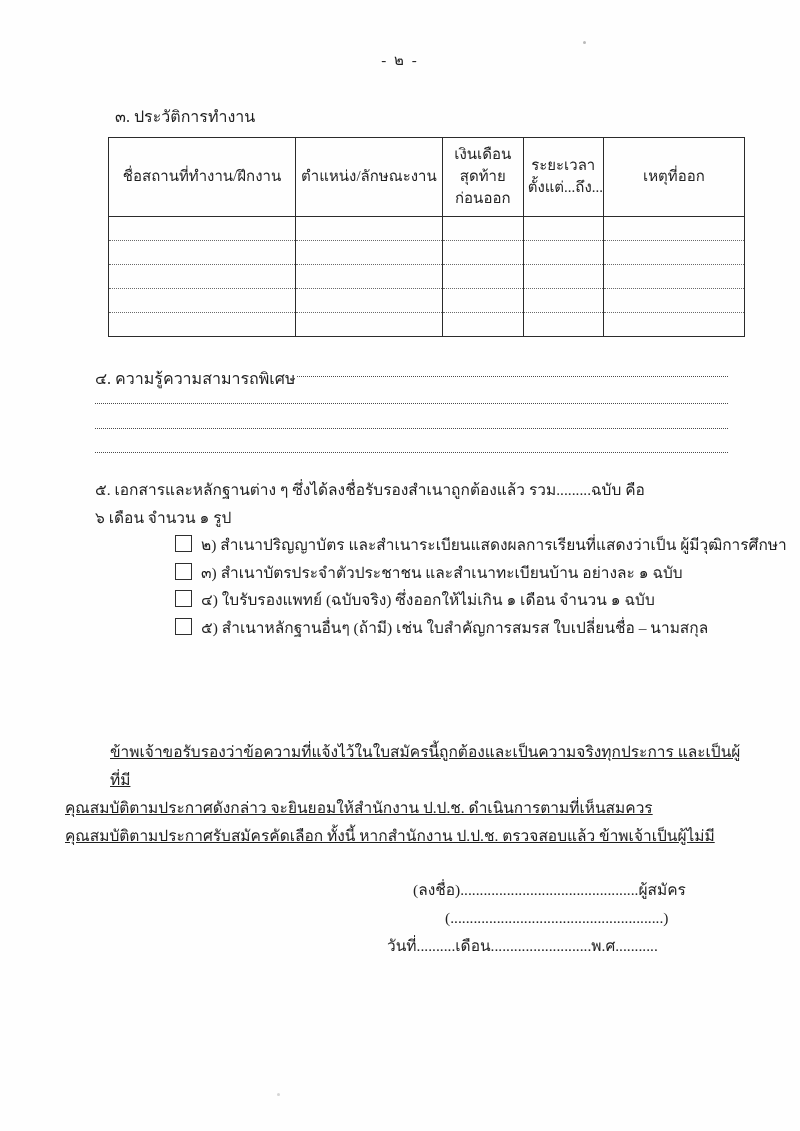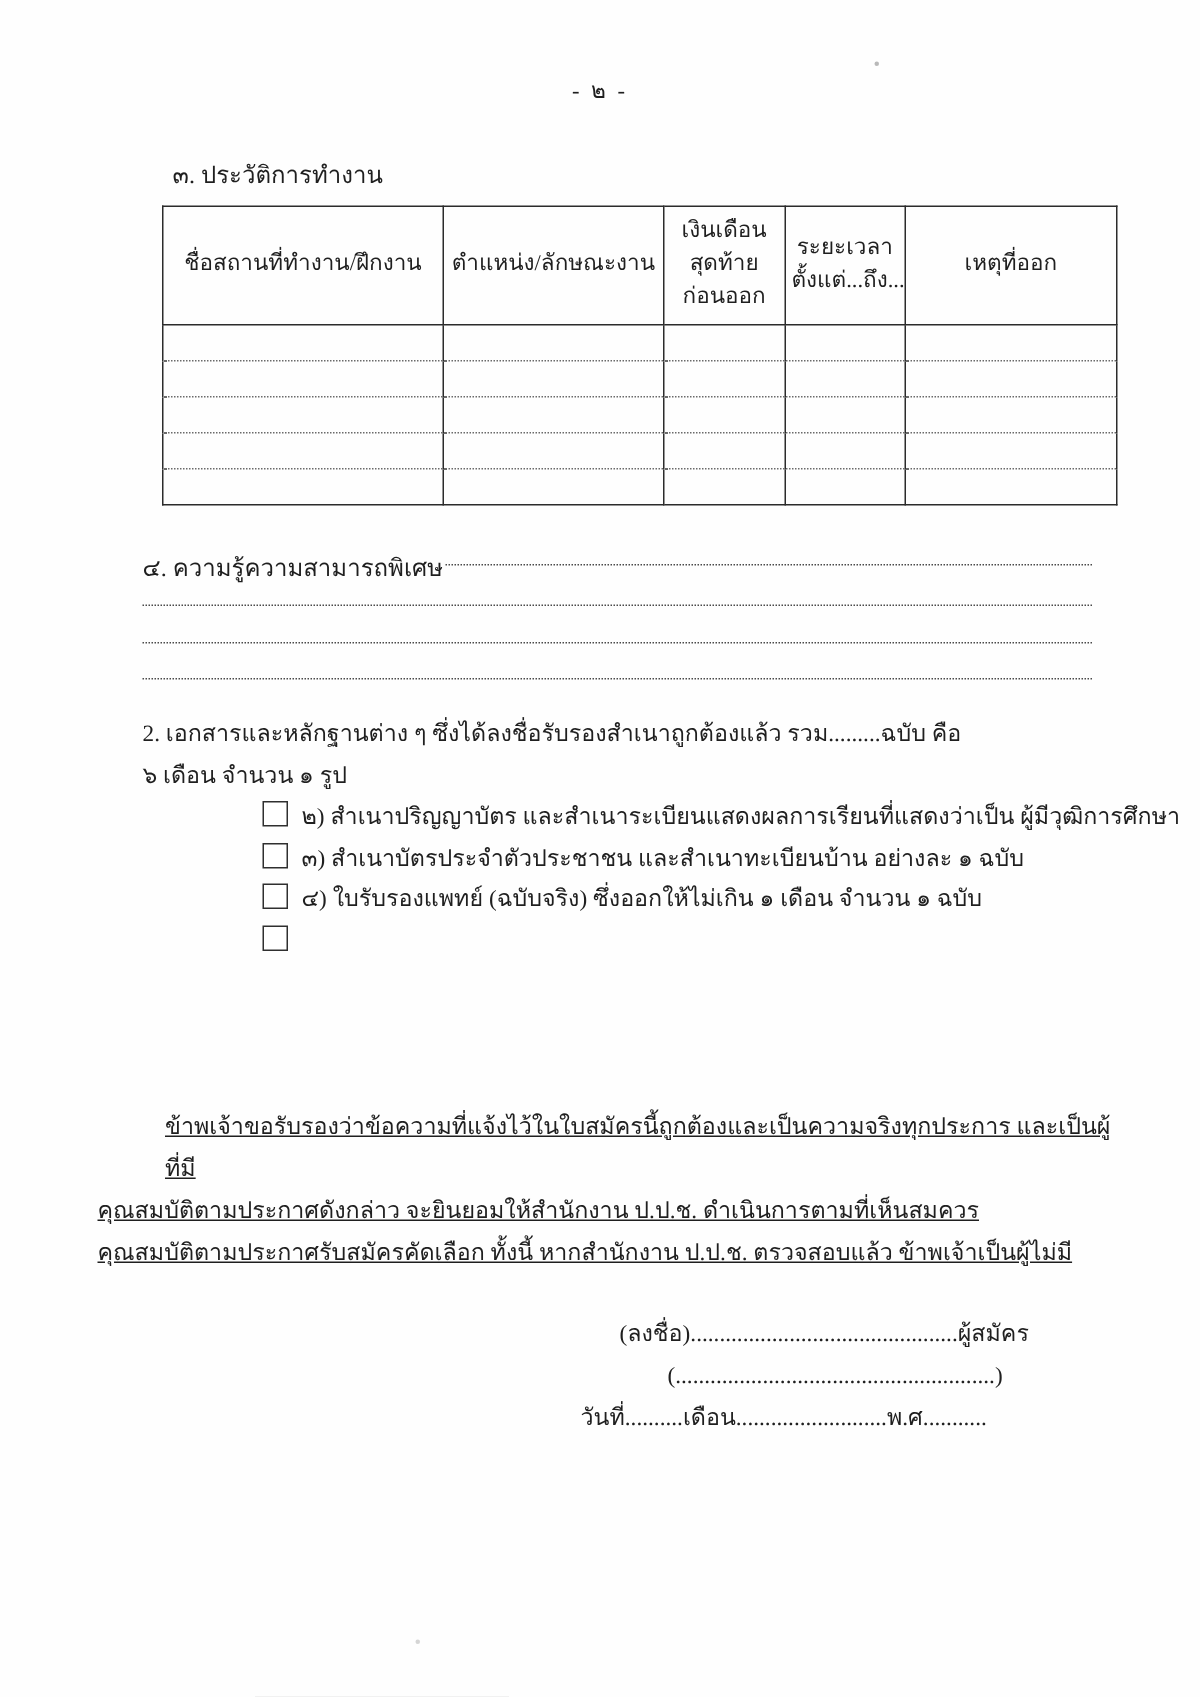--- a/index.html
+++ b/index.html
@@ -146,38 +146,38 @@
 
   <div class="sec4-titleline">
     <span class="label">๔. ความรู้ความสามารถพิเศษ</span>
     <span class="leader"></span>
   </div>
   <div class="rule r1"></div>
   <div class="rule r2"></div>
   <div class="rule r3"></div>
 
   <div class="sec5">
-    <div class="line">2. เอกสารและหลักฐานต่าง ๆ ซึ่งได้ลงชื่อรับรองสำเนาถูกต้องแล้ว  รวม.........ฉบับ  คือ</div>
+    <div class="line">๕. เอกสารและหลักฐานต่าง ๆ ซึ่งได้ลงชื่อรับรองสำเนาถูกต้องแล้ว  รวม.........ฉบับ  คือ</div>
 
     <div class="line">๖ เดือน จำนวน ๑ รูป</div>
 
     <div class="line indent">
       <span class="checkbox"></span><span>๒) สำเนาปริญญาบัตร และสำเนาระเบียนแสดงผลการเรียนที่แสดงว่าเป็น ผู้มีวุฒิการศึกษา</span>
     </div>
 
     <div class="line indent">
       <span class="checkbox"></span><span>๓) สำเนาบัตรประจำตัวประชาชน และสำเนาทะเบียนบ้าน อย่างละ ๑ ฉบับ</span>
     </div>
 
     <div class="line indent">
       <span class="checkbox"></span><span>๔) ใบรับรองแพทย์ (ฉบับจริง) ซึ่งออกให้ไม่เกิน ๑ เดือน จำนวน ๑ ฉบับ</span>
     </div>
 
     <div class="line indent">
-      <span class="checkbox"></span>
+      <span class="checkbox"></span><span>๕) สำเนาหลักฐานอื่นๆ (ถ้ามี) เช่น ใบสำคัญการสมรส ใบเปลี่ยนชื่อ – นามสกุล</span>
     </div>
   </div>
 
   <div class="declaration">
     <div class="first">ข้าพเจ้าขอรับรองว่าข้อความที่แจ้งไว้ในใบสมัครนี้ถูกต้องและเป็นความจริงทุกประการ และเป็นผู้ที่มี</div>
     <div>คุณสมบัติตามประกาศดังกล่าว จะยินยอมให้สำนักงาน ป.ป.ช. ดำเนินการตามที่เห็นสมควร</div>
     <div>คุณสมบัติตามประกาศรับสมัครคัดเลือก ทั้งนี้ หากสำนักงาน ป.ป.ช. ตรวจสอบแล้ว ข้าพเจ้าเป็นผู้ไม่มี</div>
   </div>
 
   <div class="signature">

